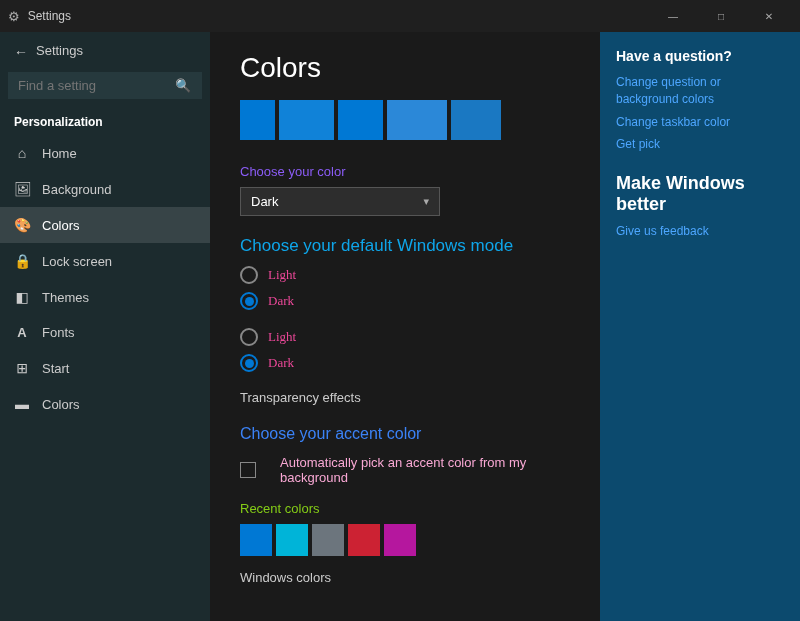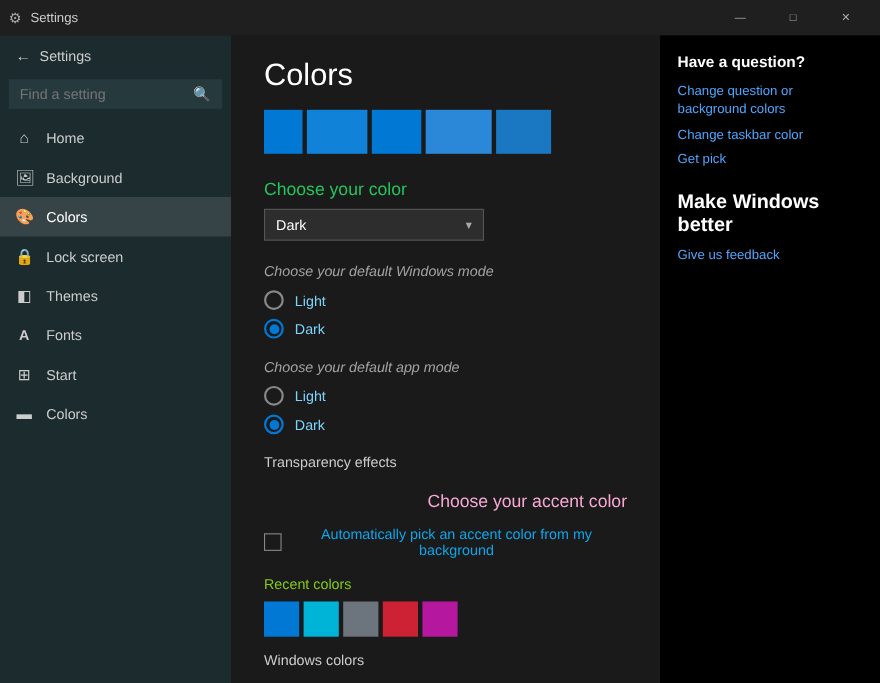--- a/index.html
+++ b/index.html
@@ -145,22 +145,22 @@
       height: 40px;
       background: #0078d4;
     }
     .preview-bar-1 { width: 35px; }
     .preview-bar-2 { width: 55px; background: #1082d8; }
     .preview-bar-3 { width: 45px; background: #0078d4; }
     .preview-bar-4 { width: 60px; background: #2b88d8; }
     .preview-bar-5 { width: 50px; background: #1a78c2; }
 
     .section-label {
-      font-size: 16px;
-      color: #22c55e;
+      font-size: 13px;
+      color: #8b5cf6;
       margin-bottom: 8px;
     }
     .dropdown-container {
       margin-bottom: 20px;
     }
     .dropdown {
       background: #2d2d2d;
       border: 1px solid #555;
       color: #fff;
       font-size: 13px;
@@ -168,33 +168,33 @@
       width: 200px;
       display: flex;
       align-items: center;
       justify-content: space-between;
       cursor: pointer;
     }
     .dropdown-arrow { font-size: 11px; color: #aaa; }
 
     .mode-section { margin-bottom: 18px; }
     .mode-label {
-      font-size: 13px;
-      color: #a3a3a3;
+      font-size: 17px;
+      color: #0ea5e9;
       margin-bottom: 10px;
-      font-style: italic;
     }
     .radio-option {
       display: flex;
       align-items: center;
       gap: 10px;
       margin-bottom: 8px;
       font-size: 13px;
-      color: #7dd3fc;
-      cursor: pointer;
+      color: #ec4899;
+      cursor: pointer;
+      font-family: Liberation Serif, serif;
     }
     .radio-outer {
       width: 18px;
       height: 18px;
       border-radius: 50%;
       border: 2px solid #888;
       display: flex;
       align-items: center;
       justify-content: center;
       flex-shrink: 0;
@@ -242,32 +242,30 @@
     }
     .transparency-label {
       font-size: 13px;
       color: #ccc;
       margin-bottom: 8px;
     }
 
     .accent-section { }
     .accent-title {
       font-size: 16px;
+      color: #3b82f6;
+      margin-bottom: 12px;
+    }
+    .checkbox-row {
+      display: flex;
+      align-items: center;
+      gap: 24px;
+      margin-bottom: 16px;
+      font-size: 13px;
       color: #f9a8d4;
-      margin-bottom: 12px;
-      text-align: right;
-    }
-    .checkbox-row {
-      display: flex;
-      align-items: center;
-      gap: 4px;
-      margin-bottom: 16px;
-      font-size: 13px;
-      color: #0ea5e9;
-      text-align: center;
     }
     .checkbox-box {
       width: 16px;
       height: 16px;
       border: 1px solid #888;
       background: transparent;
       flex-shrink: 0;
     }
     .colors-label {
       font-size: 13px;
@@ -287,21 +285,21 @@
     }
     .windows-colors-label {
       font-size: 13px;
       color: #ccc;
       margin-bottom: 8px;
     }
 
     
     .right-panel {
       width: 200px;
-      background: #000000;
+      background: #0c4a6e;
       padding: 16px;
       flex-shrink: 0;
     }
     .have-question {
       font-size: 14px;
       font-weight: 600;
       color: #fff;
       margin-bottom: 10px;
     }
     .link-item {
@@ -336,20 +334,21 @@
 
   <div class="sidebar">
     <div class="sidebar-back">
       <span class="back-arrow">←</span>
       <span>Settings</span>
     </div>
     <div class="search-box">
       <input class="search-input" type="text" placeholder="Find a setting" style="">
       <span class="search-icon-box">🔍</span>
     </div>
+    <div class="personalization-label">Personalization</div>
 
     <div class="nav-item">
       <span class="nav-icon">⌂</span>
       <span>Home</span>
     </div>
     <div class="nav-item">
       <span class="nav-icon">🖼</span>
       <span>Background</span>
     </div>
     <div class="nav-item active">
@@ -406,21 +405,20 @@
       </div>
       <div class="radio-option">
         <div class="radio-outer selected">
           <div class="radio-inner"></div>
         </div>
         <span>Dark</span>
       </div>
     </div>
 
     <div class="mode-section">
-      <div class="mode-label">Choose your default app mode</div>
       <div class="radio-option">
         <div class="radio-outer">
         </div>
         <span>Light</span>
       </div>
       <div class="radio-option">
         <div class="radio-outer selected">
           <div class="radio-inner"></div>
         </div>
         <span>Dark</span>

